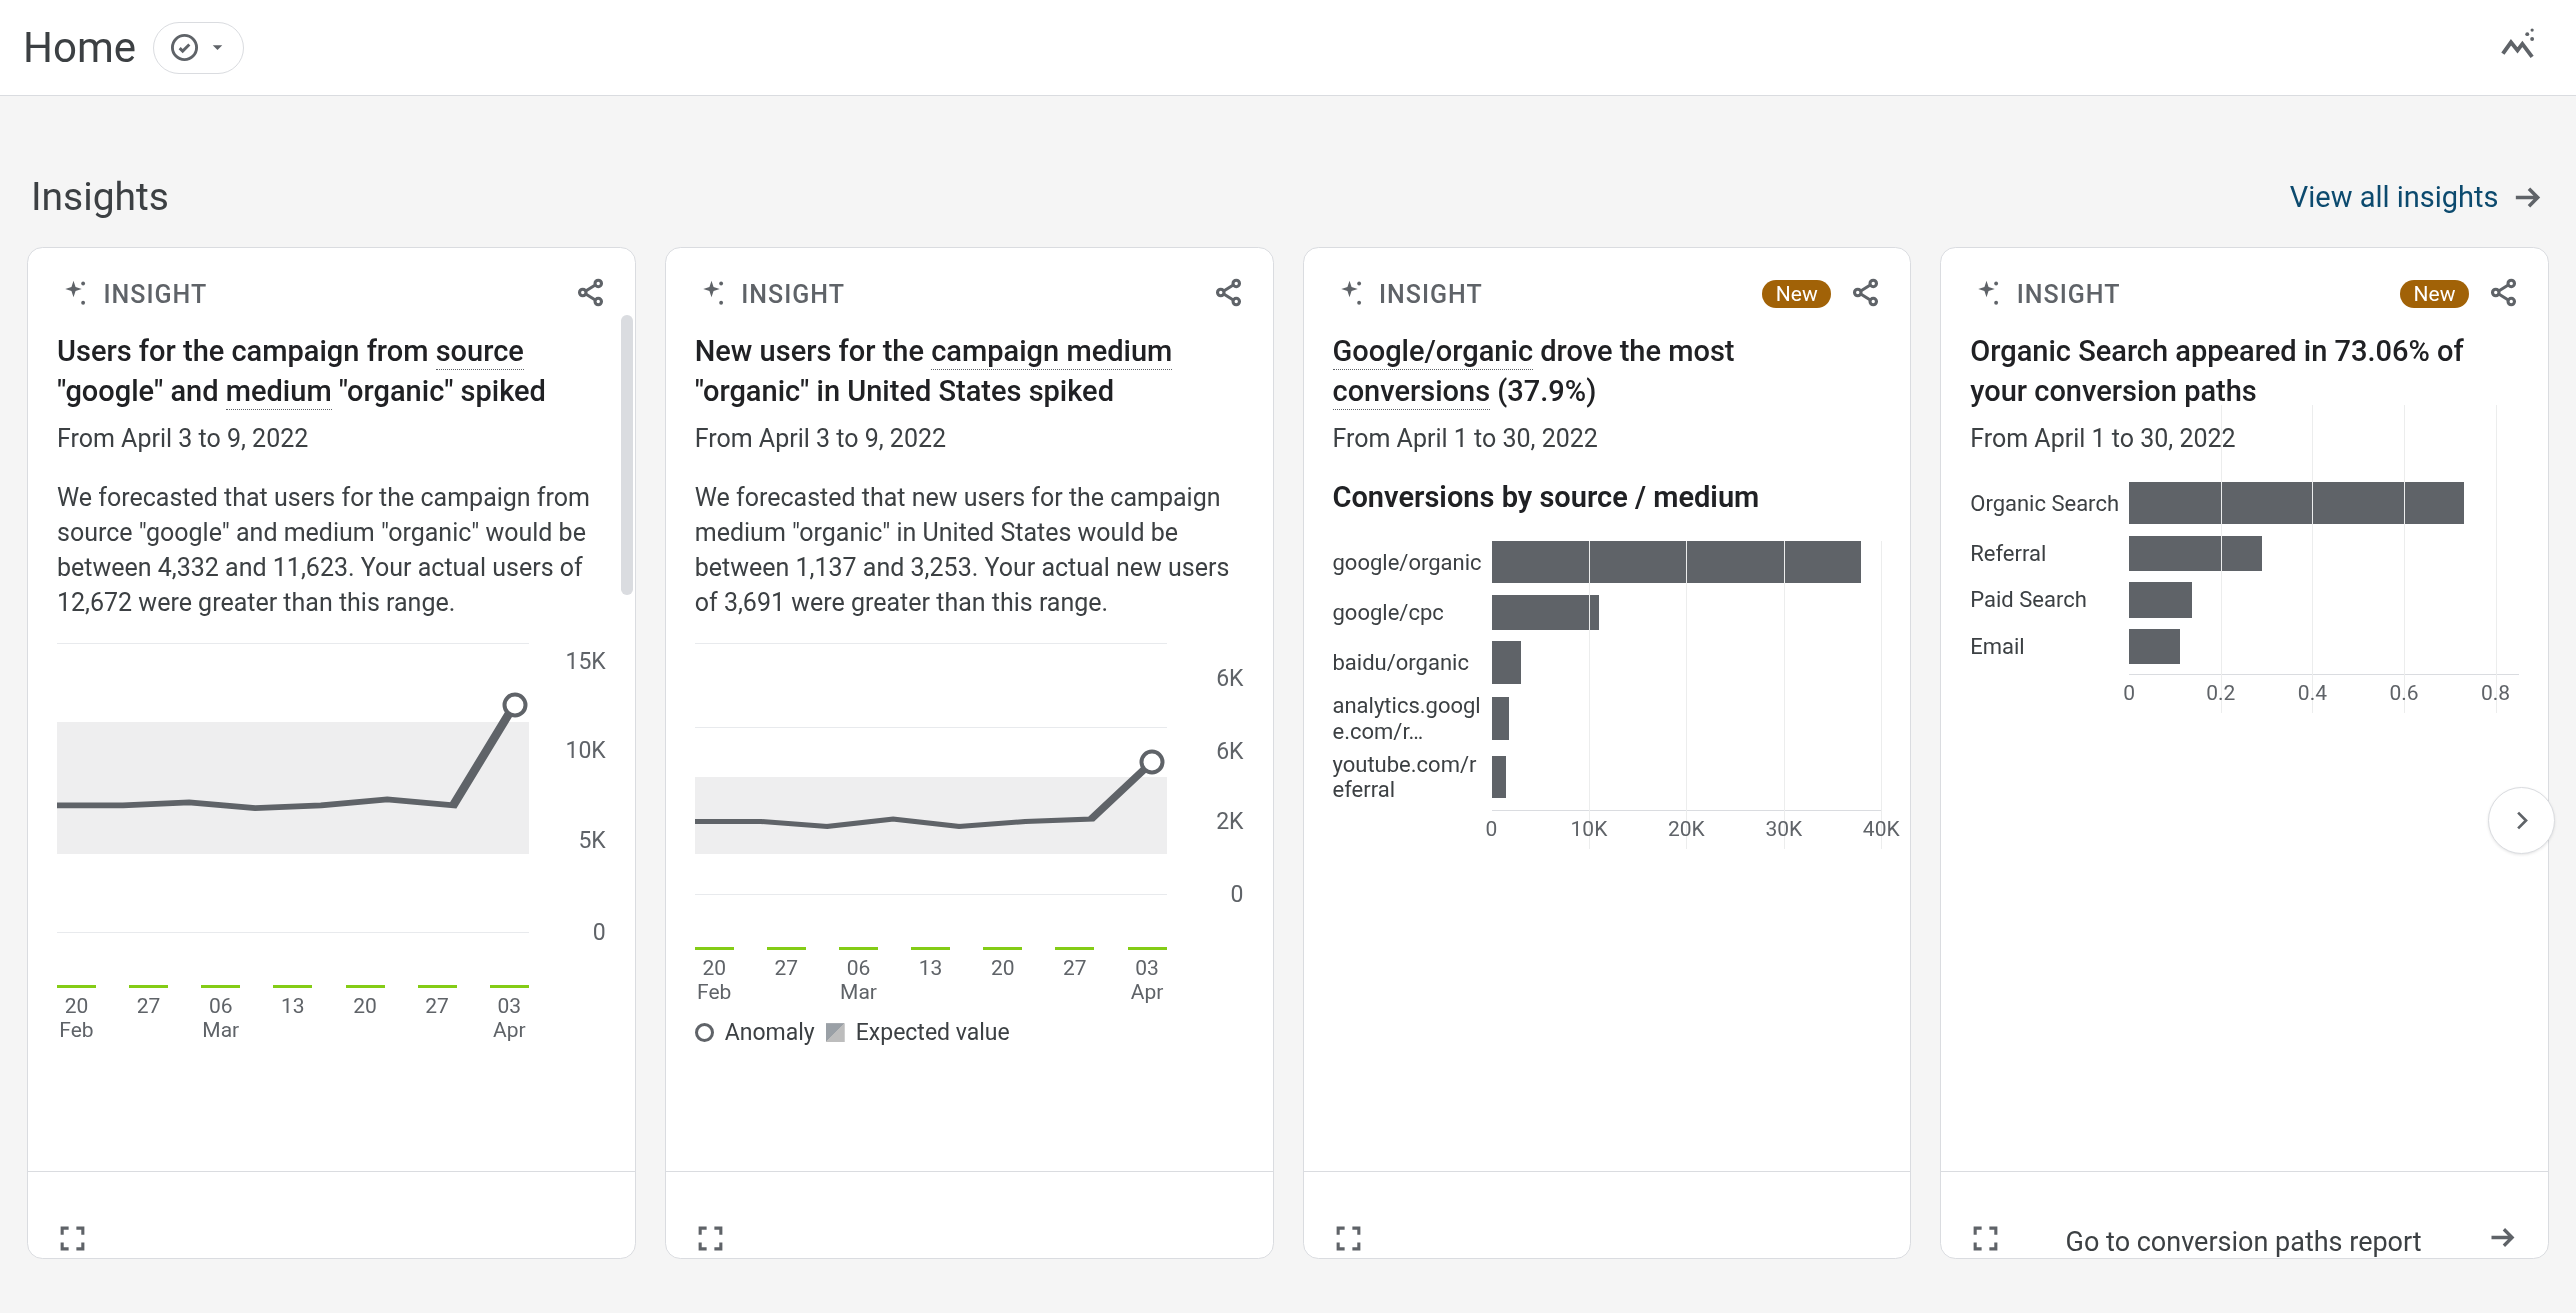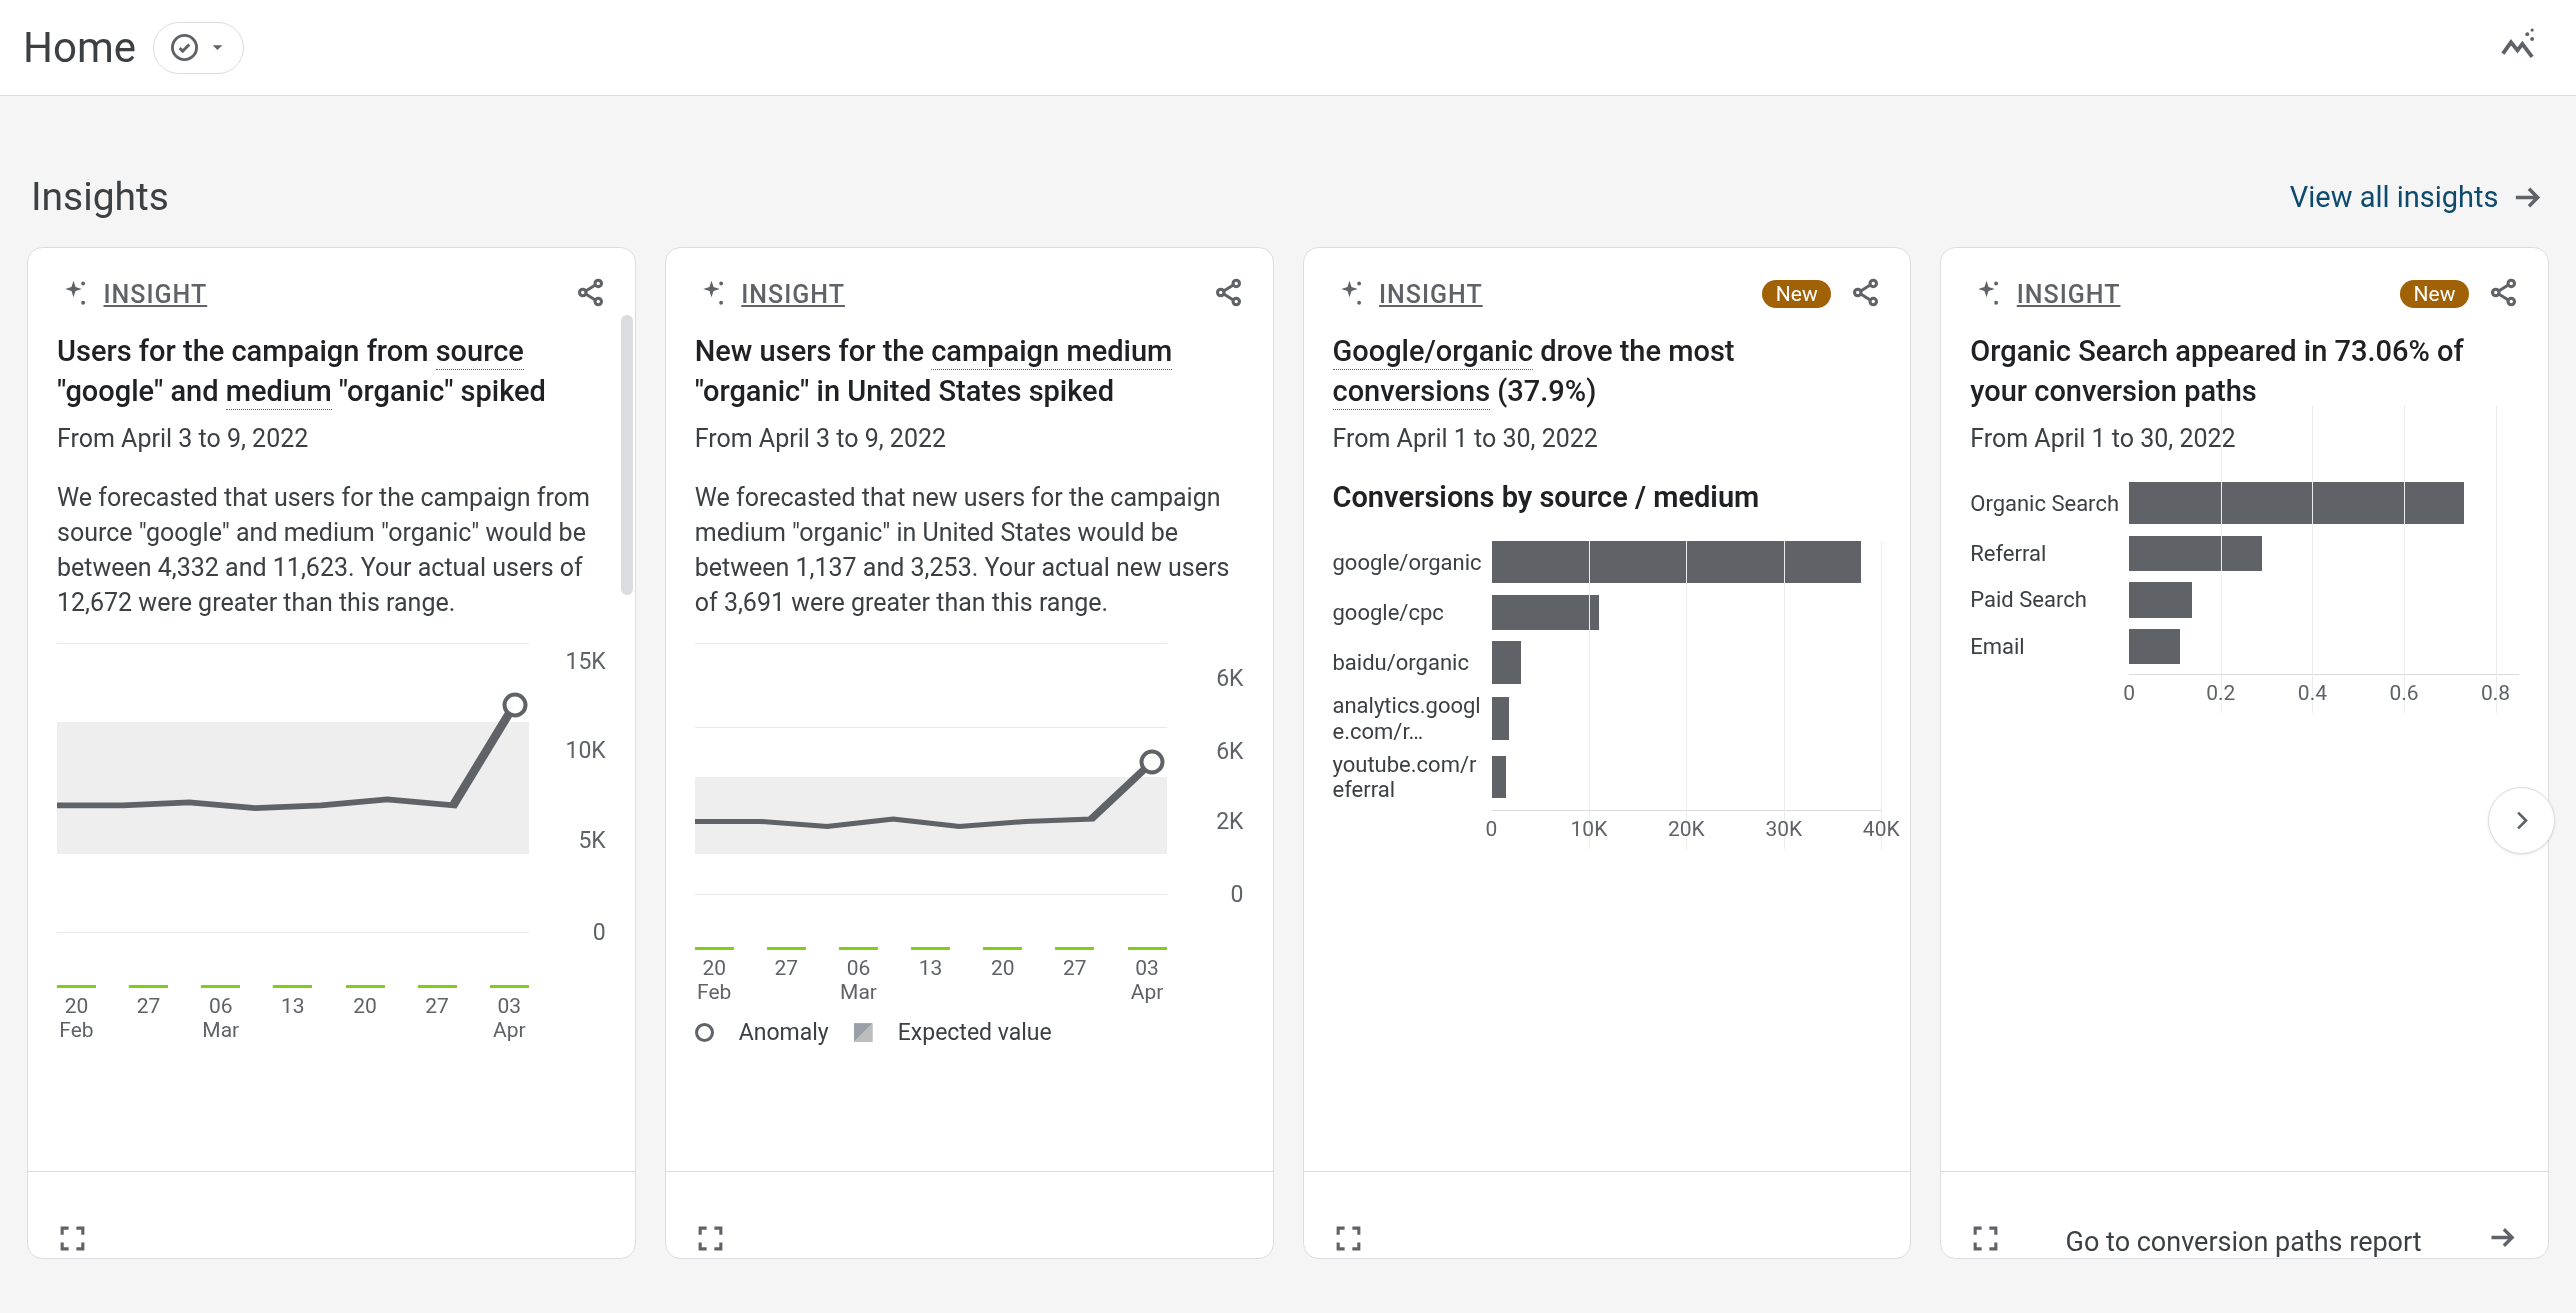--- a/index.html
+++ b/index.html
@@ -80,21 +80,20 @@
     align-items: center;
     padding: 25px 29px 0 29px;
     height: 67px;
   }
   .sparkles { width: 33px; height: 33px; margin-right: 13.5px; }
   .insight-label {
     font-size: 25px;
     letter-spacing: 1px;
     color: #5f6368;
     font-weight: 500;
-    text-decoration: underline;
   }
   .new-badge {
     background: #a16207;
     color: #fff;
     font-size: 21px;
     border-radius: 963px;
     padding: 1.9px 13.5px;
     margin-left: auto;
     margin-right: 19px;
   }
@@ -173,21 +172,21 @@
     display: flex;
     justify-content: space-between;
     font-size: 21px;
     color: #5f6368;
     padding-right: 77px;
     margin-top: 7.7px;
   }
   .line-xaxis .xt { text-align: center; line-height: 1.15; border-top: 3px solid #84cc16; padding-top:5.8px; width:39px;margin-top:45px;}
   .legend {
     display: flex;
-    gap: 25px;
+    gap: 11px;
     align-items: center;
     font-size: 23px;
     color: #3c4043;
     margin-top: 15.4px;
   }
   .legend .circ {
     width: 19px; height: 19px; border: 3.9px solid #5f6368; border-radius: 50%; display:inline-block;
   }
   .legend .sq {
     width: 19px; height: 19px; background: #bdbdbd; display:inline-block;

